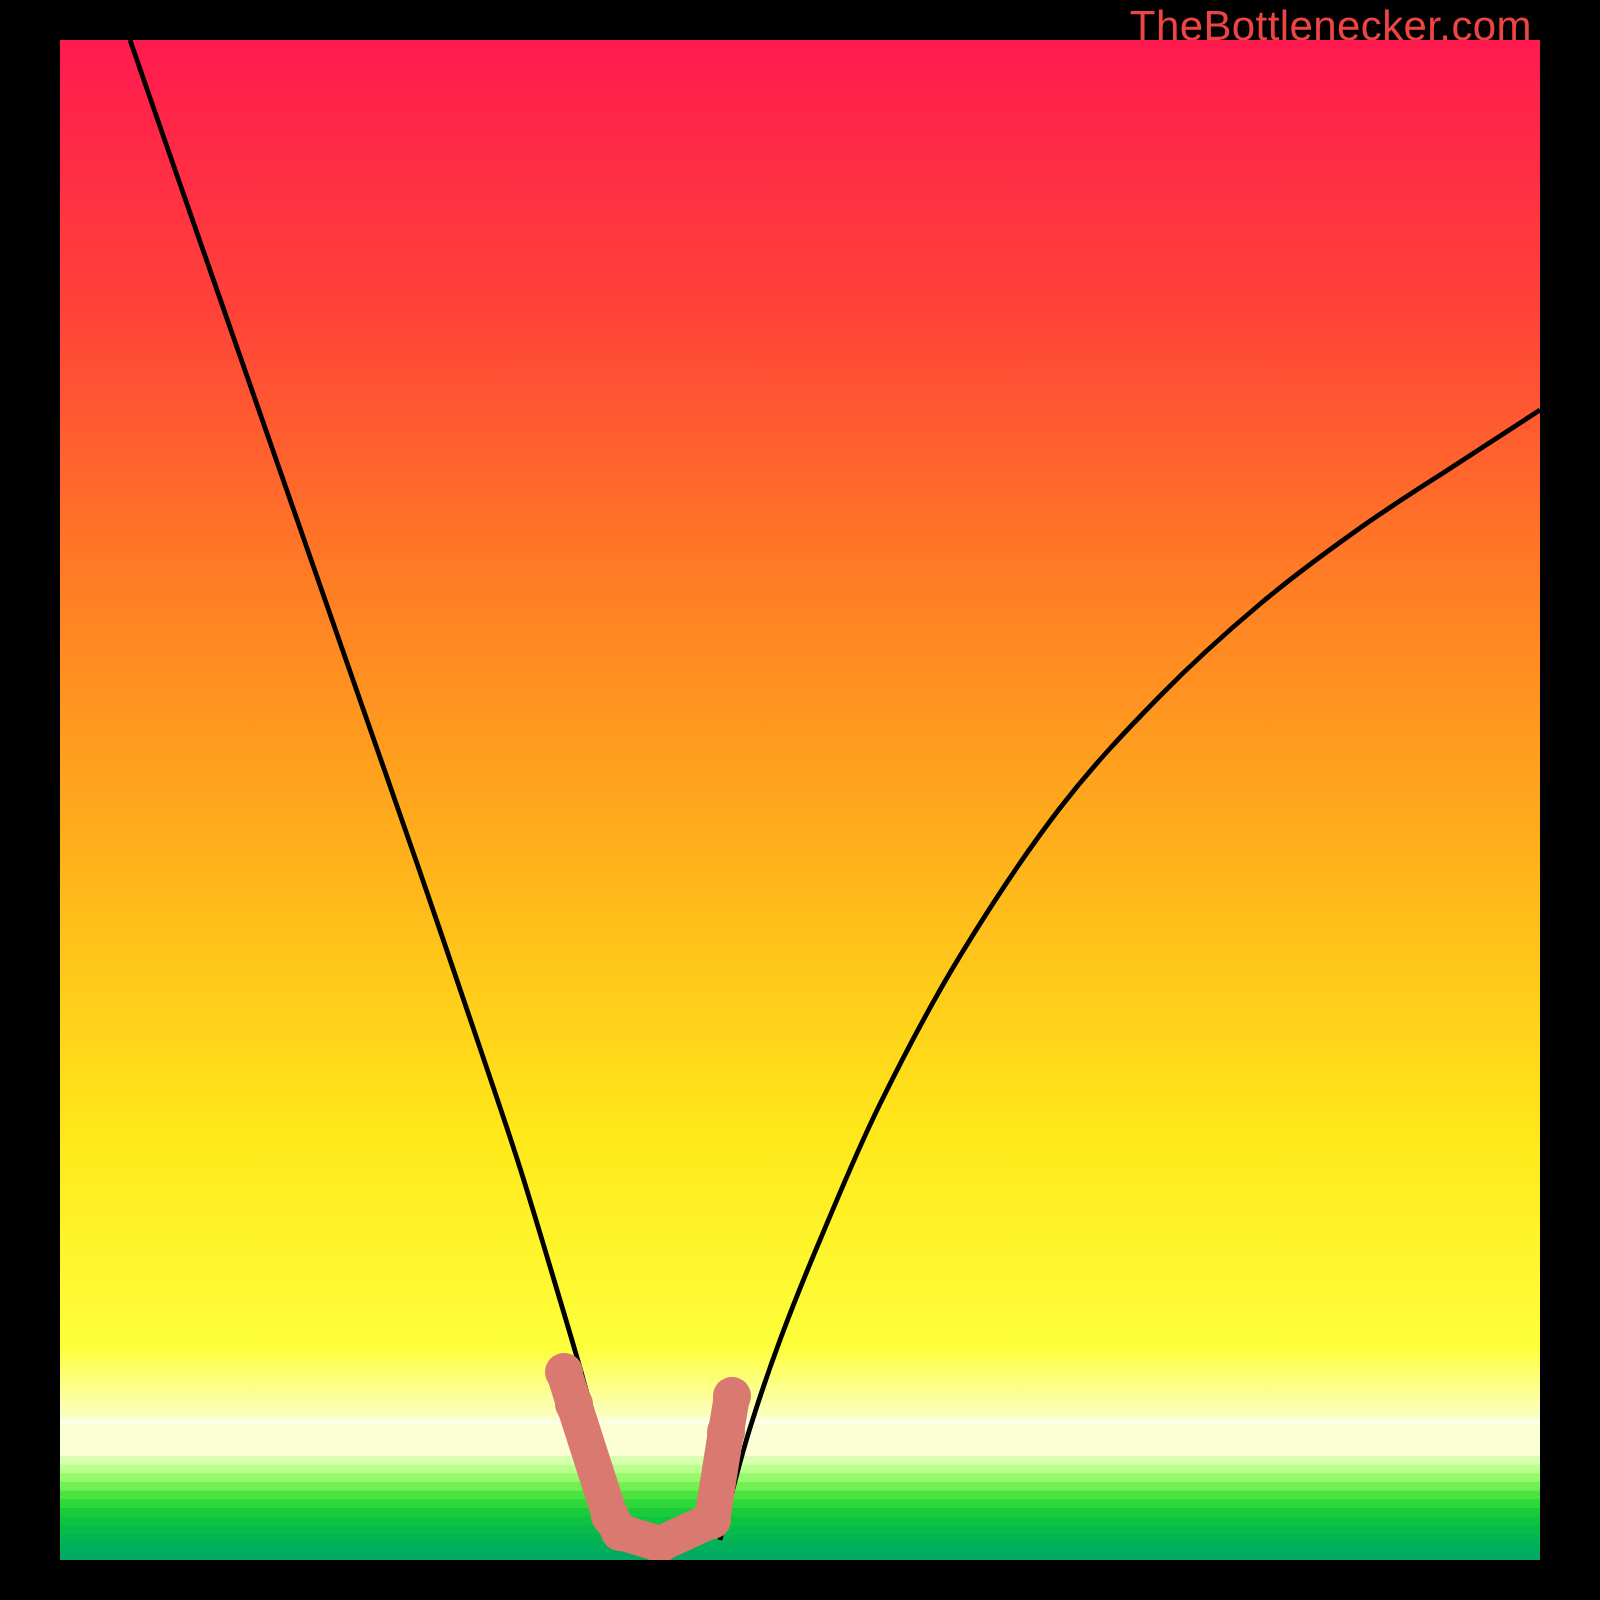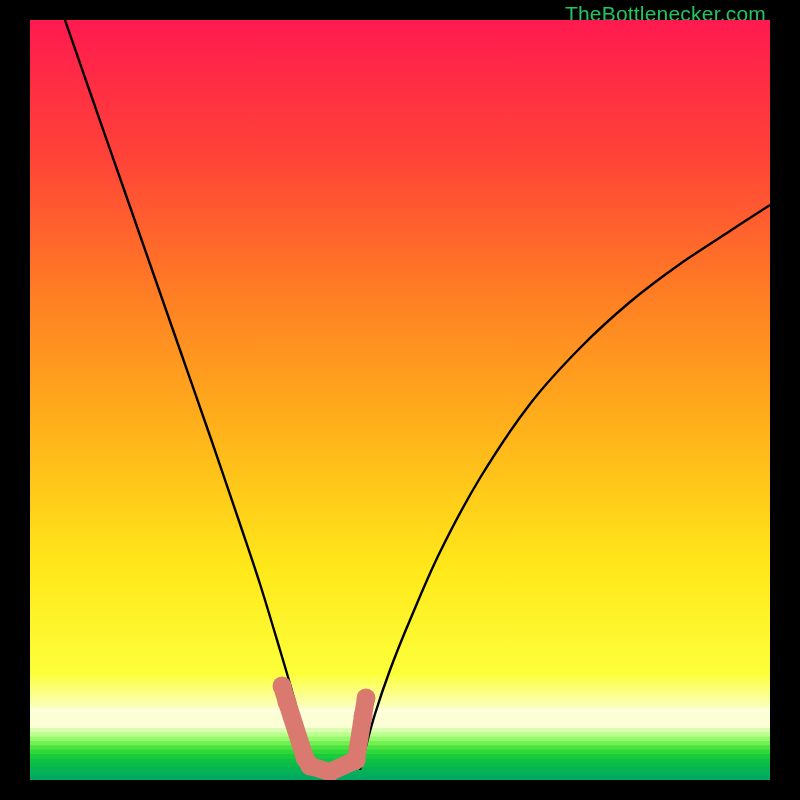--- a/index.html
+++ b/index.html
@@ -16,21 +16,21 @@
     left: 30px;
     top: 20px;
     width: 740px;
     height: 760px;
     box-sizing: border-box;
   }
   .watermark {
     position: absolute;
     top: 2px;
     right: 34px;
-    color: #22c55e;
+    color: #ef4444;
     font-size: 21px;
     font-weight: 500;
     letter-spacing: 0.2px;
   }
   svg { display: block; }
 </style>
 </head>
 <body>
 
 <div class="watermark">TheBottlenecker.com</div>

